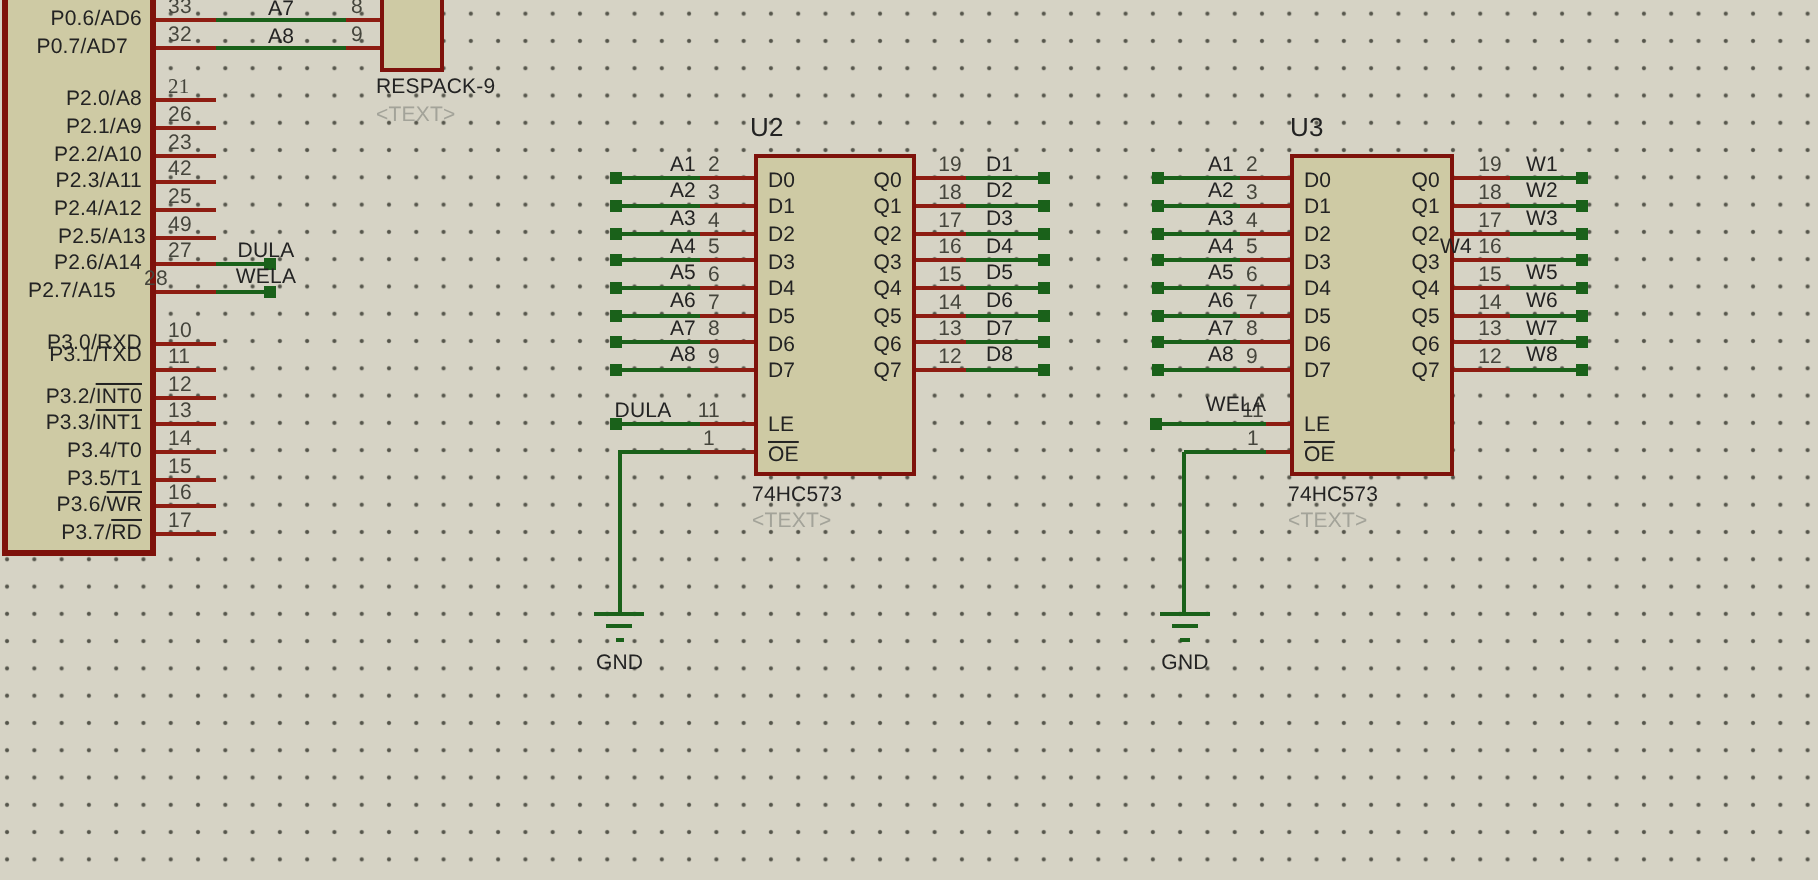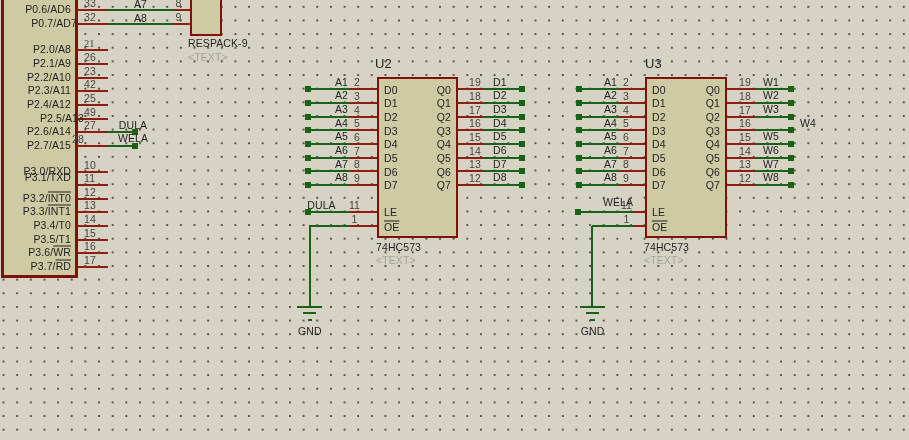--- a/index.html
+++ b/index.html
@@ -33,45 +33,45 @@
 </head>
 <body>
 
 <div id="canvas">
     <div class="body" style="left: 1px; top: -16px; width: 77px; height: 294px; border-width: 3px;"></div>
     <div class="pin" style="left: 78px; top: 9px; width: 30px; height: 2px;"></div>
     <div class="t num" style="left: 84px; top: 4px; transform: translate(0px, -50%);">33</div>
     <div class="t " style="left: 71px; top: 10px; transform: translate(-100%, -50%);"><span>P0.6/AD6</span></div>
     <div class="pin" style="left: 78px; top: 22.6px; width: 30px; height: 2px;"></div>
     <div class="t num" style="left: 84px; top: 17.6px; transform: translate(0px, -50%);">32</div>
-    <div class="t " style="left: 77px; top: 23.6px; transform: translate(-100%, -50%);"><span>P0.7/AD7</span></div>
+    <div class="t " style="left: 64px; top: 23.6px; transform: translate(-100%, -50%);"><span>P0.7/AD7</span></div>
     <div class="pin" style="left: 78px; top: 49.4px; width: 30px; height: 2px;"></div>
     <div class="t num" style="left: 84px; top: 44.4px; transform: translate(0px, -50%); font-family: Liberation Serif, serif;">21</div>
     <div class="t " style="left: 71px; top: 50.4px; transform: translate(-100%, -50%);"><span>P2.0/A8</span></div>
     <div class="pin" style="left: 78px; top: 63.1px; width: 30px; height: 2px;"></div>
     <div class="t num" style="left: 84px; top: 58.1px; transform: translate(0px, -50%);">26</div>
     <div class="t " style="left: 71px; top: 64.1px; transform: translate(-100%, -50%);"><span>P2.1/A9</span></div>
     <div class="pin" style="left: 78px; top: 76.7px; width: 30px; height: 2px;"></div>
     <div class="t num" style="left: 84px; top: 71.7px; transform: translate(0px, -50%);">23</div>
     <div class="t " style="left: 71px; top: 77.7px; transform: translate(-100%, -50%);"><span>P2.2/A10</span></div>
     <div class="pin" style="left: 78px; top: 90.4px; width: 30px; height: 2px;"></div>
     <div class="t num" style="left: 84px; top: 85.4px; transform: translate(0px, -50%);">42</div>
     <div class="t " style="left: 71px; top: 91.4px; transform: translate(-100%, -50%);"><span>P2.3/A11</span></div>
     <div class="pin" style="left: 78px; top: 104px; width: 30px; height: 2px;"></div>
     <div class="t num" style="left: 84px; top: 99px; transform: translate(0px, -50%);">25</div>
     <div class="t " style="left: 71px; top: 105px; transform: translate(-100%, -50%);"><span>P2.4/A12</span></div>
     <div class="pin" style="left: 78px; top: 117.7px; width: 30px; height: 2px;"></div>
     <div class="t num" style="left: 84px; top: 112.7px; transform: translate(0px, -50%);">49</div>
-    <div class="t " style="left: 84px; top: 118.7px; transform: translate(-100%, -50%); text-align: center;"><span>P2.5/A13</span></div>
+    <div class="t " style="left: 73px; top: 118.7px; transform: translate(-100%, -50%); text-align: center;"><span>P2.5/A13</span></div>
     <div class="pin" style="left: 78px; top: 131.3px; width: 30px; height: 2px;"></div>
     <div class="t num" style="left: 84px; top: 126.3px; transform: translate(0px, -50%);">27</div>
     <div class="t " style="left: 71px; top: 132.3px; transform: translate(-100%, -50%);"><span>P2.6/A14</span></div>
     <div class="pin" style="left: 78px; top: 145px; width: 30px; height: 2px;"></div>
     <div class="t num" style="left: 72px; top: 140px; transform: translate(0px, -50%);">28</div>
-    <div class="t " style="left: 71px; top: 146px; transform: translate(-100%, -50%);"><span>P2.7/A15</span></div>
+    <div class="t " style="left: 58px; top: 146px; transform: translate(-100%, -50%);"><span>P2.7/A15</span></div>
     <div class="pin" style="left: 78px; top: 170.5px; width: 30px; height: 2px;"></div>
     <div class="t num" style="left: 84px; top: 165.5px; transform: translate(0px, -50%);">10</div>
     <div class="t " style="left: 71px; top: 171.5px; transform: translate(-100%, -50%);"><span>P3.0/RXD</span></div>
     <div class="pin" style="left: 78px; top: 184.1px; width: 30px; height: 2px;"></div>
     <div class="t num" style="left: 84px; top: 179.1px; transform: translate(0px, -50%);">11</div>
     <div class="t " style="left: 71px; top: 178px; transform: translate(-100%, -50%);"><span>P3.1/TXD</span></div>
     <div class="pin" style="left: 78px; top: 197.8px; width: 30px; height: 2px;"></div>
     <div class="t num" style="left: 84px; top: 192.8px; transform: translate(0px, -50%);">12</div>
     <div class="t " style="left: 71px; top: 198.8px; transform: translate(-100%, -50%);"><span>P3.2/</span><span class="ovl">INT0</span></div>
     <div class="pin" style="left: 78px; top: 211.4px; width: 30px; height: 2px;"></div>
@@ -264,21 +264,21 @@
     <div class="sq" style="left: 576px; top: 127.25px;"></div>
     <div class="wire" style="left: 578px; top: 129.25px; width: 42px; height: 2px;"></div>
     <div class="pin" style="left: 620px; top: 129.25px; width: 25px; height: 2px;"></div>
     <div class="t " style="left: 617px; top: 123.75px; transform: translate(-100%, -50%);">A4</div>
     <div class="t num" style="left: 629px; top: 124.25px; transform: translate(-100%, -50%);">5</div>
     <div class="t " style="left: 652px; top: 131.75px; transform: translate(0px, -50%);">D3</div>
     <div class="pin" style="left: 727px; top: 129.25px; width: 28px; height: 2px;"></div>
     <div class="wire" style="left: 755px; top: 129.25px; width: 34px; height: 2px;"></div>
     <div class="sq" style="left: 788px; top: 127.25px;"></div>
     <div class="t num" style="left: 751px; top: 124.25px; transform: translate(-100%, -50%);">16</div>
-    <div class="t " style="left: 800px; top: 123.75px; transform: translate(0px, -50%);">W4</div>
+    <div class="t " style="left: 720px; top: 123.75px; transform: translate(0px, -50%);">W4</div>
     <div class="t " style="left: 720px; top: 131.75px; transform: translate(-100%, -50%);">Q3</div>
     <div class="sq" style="left: 576px; top: 140.9px;"></div>
     <div class="wire" style="left: 578px; top: 142.9px; width: 42px; height: 2px;"></div>
     <div class="pin" style="left: 620px; top: 142.9px; width: 25px; height: 2px;"></div>
     <div class="t " style="left: 617px; top: 137.4px; transform: translate(-100%, -50%);">A5</div>
     <div class="t num" style="left: 629px; top: 137.9px; transform: translate(-100%, -50%);">6</div>
     <div class="t " style="left: 652px; top: 145.4px; transform: translate(0px, -50%);">D4</div>
     <div class="pin" style="left: 727px; top: 142.9px; width: 28px; height: 2px;"></div>
     <div class="wire" style="left: 755px; top: 142.9px; width: 34px; height: 2px;"></div>
     <div class="sq" style="left: 788px; top: 140.9px;"></div>

